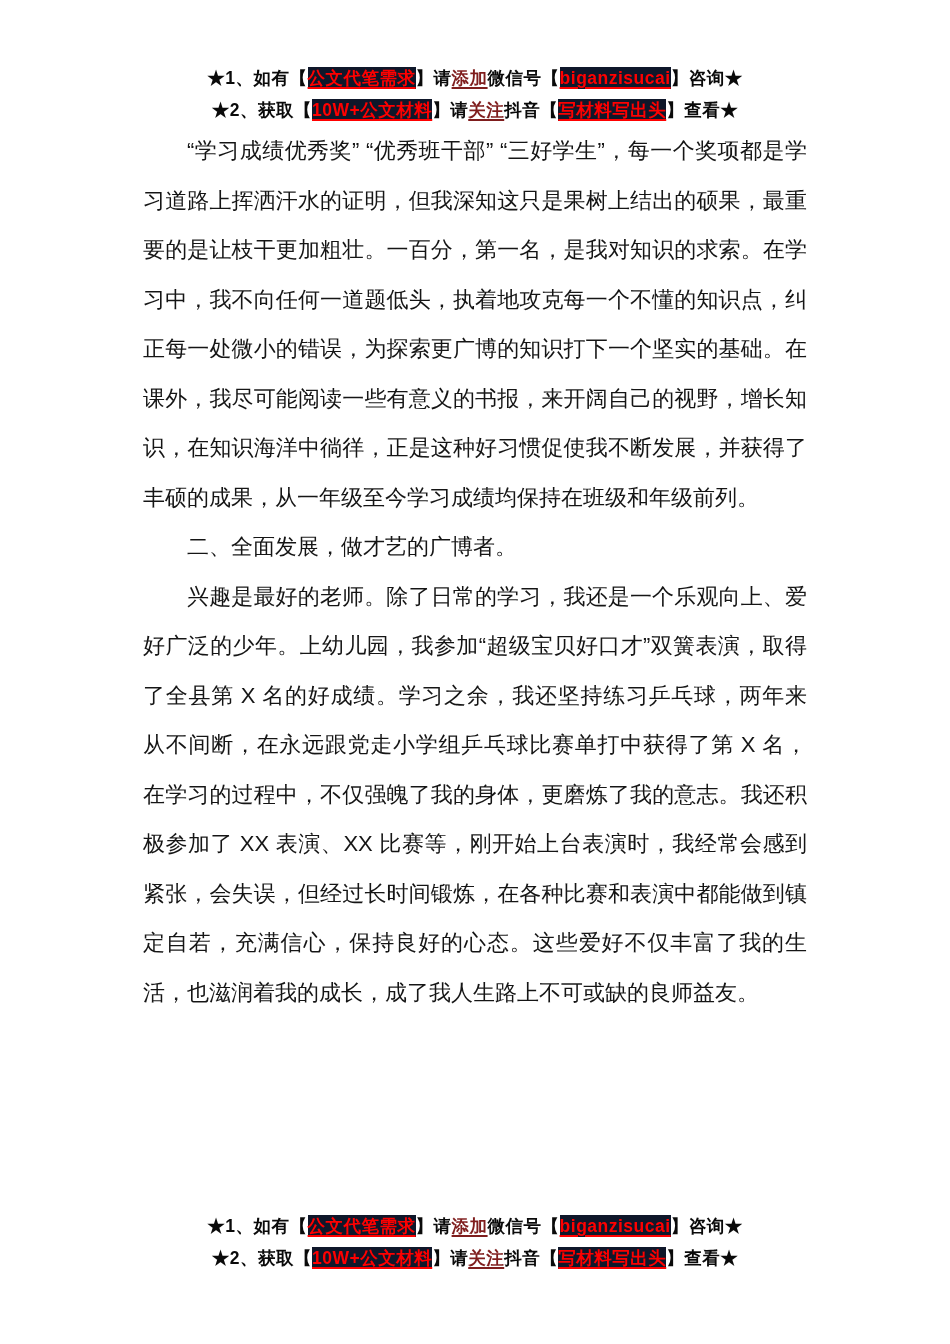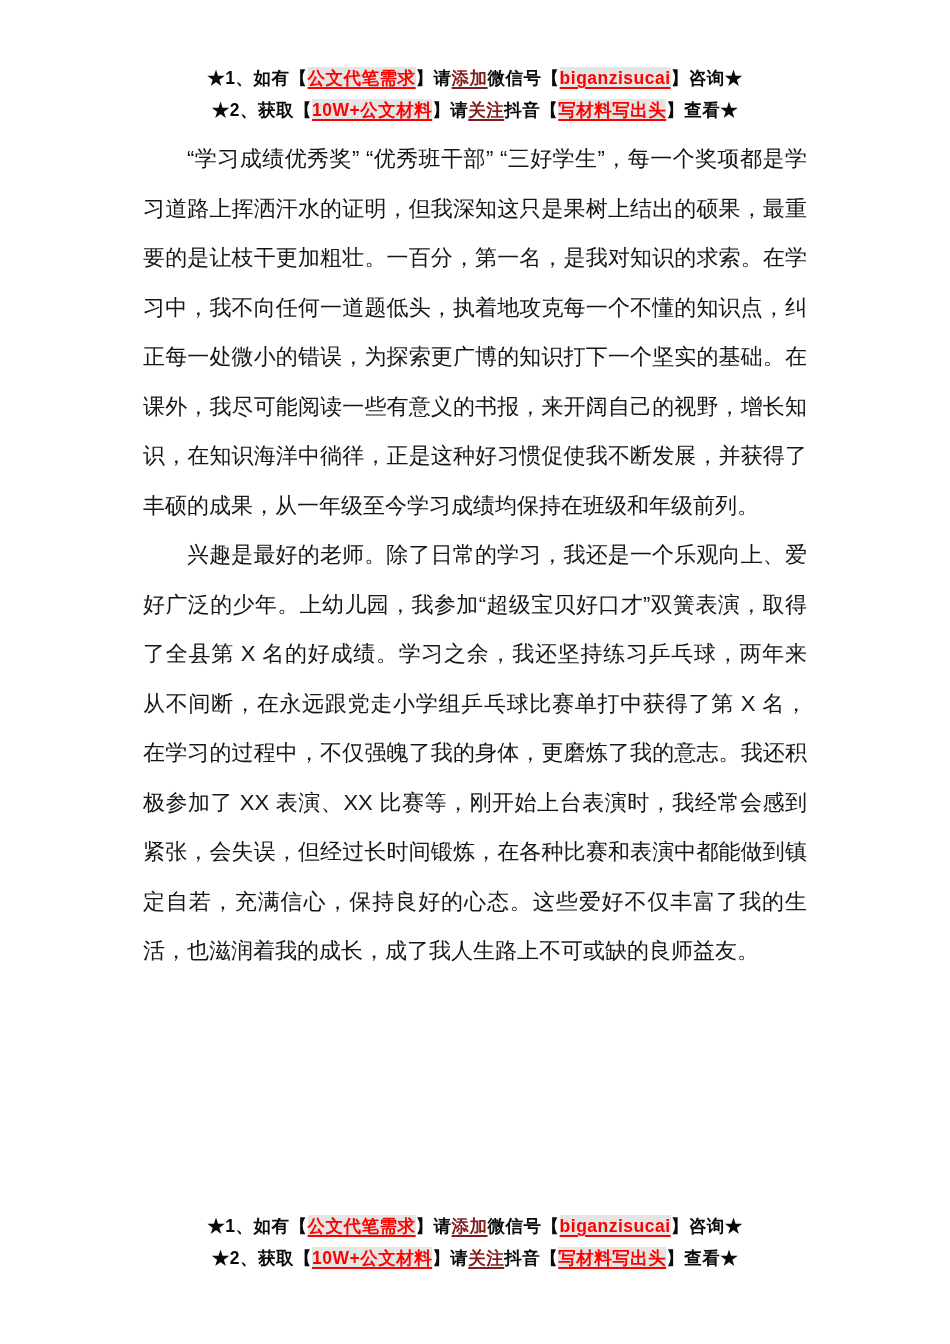--- a/index.html
+++ b/index.html
@@ -29,30 +29,30 @@
   .banner-footer { top: 1210px; }
   .seg-plain { color: #0a0a0a; margin-top: 28px; }
   .seg-underline {
     color: #7f1d1d;
     text-decoration: underline;
     text-decoration-thickness: 1.5px;
     text-underline-offset: 3px;
   }
   .seg-red-highlight-underline {
     color: #ff0000;
-    background: #e5e5e5;
+    background: #0f172a;
     text-decoration: underline;
     text-decoration-color: #ff0000;
     text-decoration-thickness: 1.5px;
     text-underline-offset: 3px;
     padding: 1px 0;
   }
   .doc-body {
     position: absolute;
-    top: 134px;
+    top: 126px;
     left: 143px;
     width: 664px;
     font-size: 22px;
     line-height: 49.5px;
     text-align: justify;
     color: #151515;
   }
   .para {
     text-indent: 2em;
     margin: 0;
@@ -62,20 +62,21 @@
 <body>
 
 <div class="page">
   <div class="banner banner-header">
       <div class="banner-line"><span class="seg-plain">★1、如有【</span><span class="seg-red-highlight-underline">公文代笔需求</span><span class="seg-plain">】请</span><span class="seg-underline">添加</span><span class="seg-plain">微信号【</span><span class="seg-red-highlight-underline">biganzisucai</span><span class="seg-plain">】咨询★</span></div>
       <div class="banner-line"><span class="seg-plain">★2、获取【</span><span class="seg-red-highlight-underline">10W+公文材料</span><span class="seg-plain">】请</span><span class="seg-underline">关注</span><span class="seg-plain">抖音【</span><span class="seg-red-highlight-underline">写材料写出头</span><span class="seg-plain">】查看★</span></div>
     </div>
 
   <div class="doc-body">
       <p class="para">“学习成绩优秀奖” “优秀班干部” “三好学生”，每一个奖项都是学习道路上挥洒汗水的证明，但我深知这只是果树上结出的硕果，最重要的是让枝干更加粗壮。一百分，第一名，是我对知识的求索。在学习中，我不向任何一道题低头，执着地攻克每一个不懂的知识点，纠正每一处微小的错误，为探索更广博的知识打下一个坚实的基础。在课外，我尽可能阅读一些有意义的书报，来开阔自己的视野，增长知识，在知识海洋中徜徉，正是这种好习惯促使我不断发展，并获得了丰硕的成果，从一年级至今学习成绩均保持在班级和年级前列。</p>
+      <p class="para">二、全面发展，做才艺的广博者。</p>
       <p class="para">兴趣是最好的老师。除了日常的学习，我还是一个乐观向上、爱好广泛的少年。上幼儿园，我参加“超级宝贝好口才”双簧表演，取得了全县第 X 名的好成绩。学习之余，我还坚持练习乒乓球，两年来从不间断，在永远跟党走小学组乒乓球比赛单打中获得了第 X 名，在学习的过程中，不仅强魄了我的身体，更磨炼了我的意志。我还积极参加了 XX 表演、XX 比赛等，刚开始上台表演时，我经常会感到紧张，会失误，但经过长时间锻炼，在各种比赛和表演中都能做到镇定自若，充满信心，保持良好的心态。这些爱好不仅丰富了我的生活，也滋润着我的成长，成了我人生路上不可或缺的良师益友。</p>
     </div>
 
   <div class="banner banner-footer">
       <div class="banner-line"><span class="seg-plain">★1、如有【</span><span class="seg-red-highlight-underline">公文代笔需求</span><span class="seg-plain">】请</span><span class="seg-underline">添加</span><span class="seg-plain">微信号【</span><span class="seg-red-highlight-underline">biganzisucai</span><span class="seg-plain">】咨询★</span></div>
       <div class="banner-line"><span class="seg-plain">★2、获取【</span><span class="seg-red-highlight-underline">10W+公文材料</span><span class="seg-plain">】请</span><span class="seg-underline">关注</span><span class="seg-plain">抖音【</span><span class="seg-red-highlight-underline">写材料写出头</span><span class="seg-plain">】查看★</span></div>
     </div>
 </div>
 
 </body></html>

